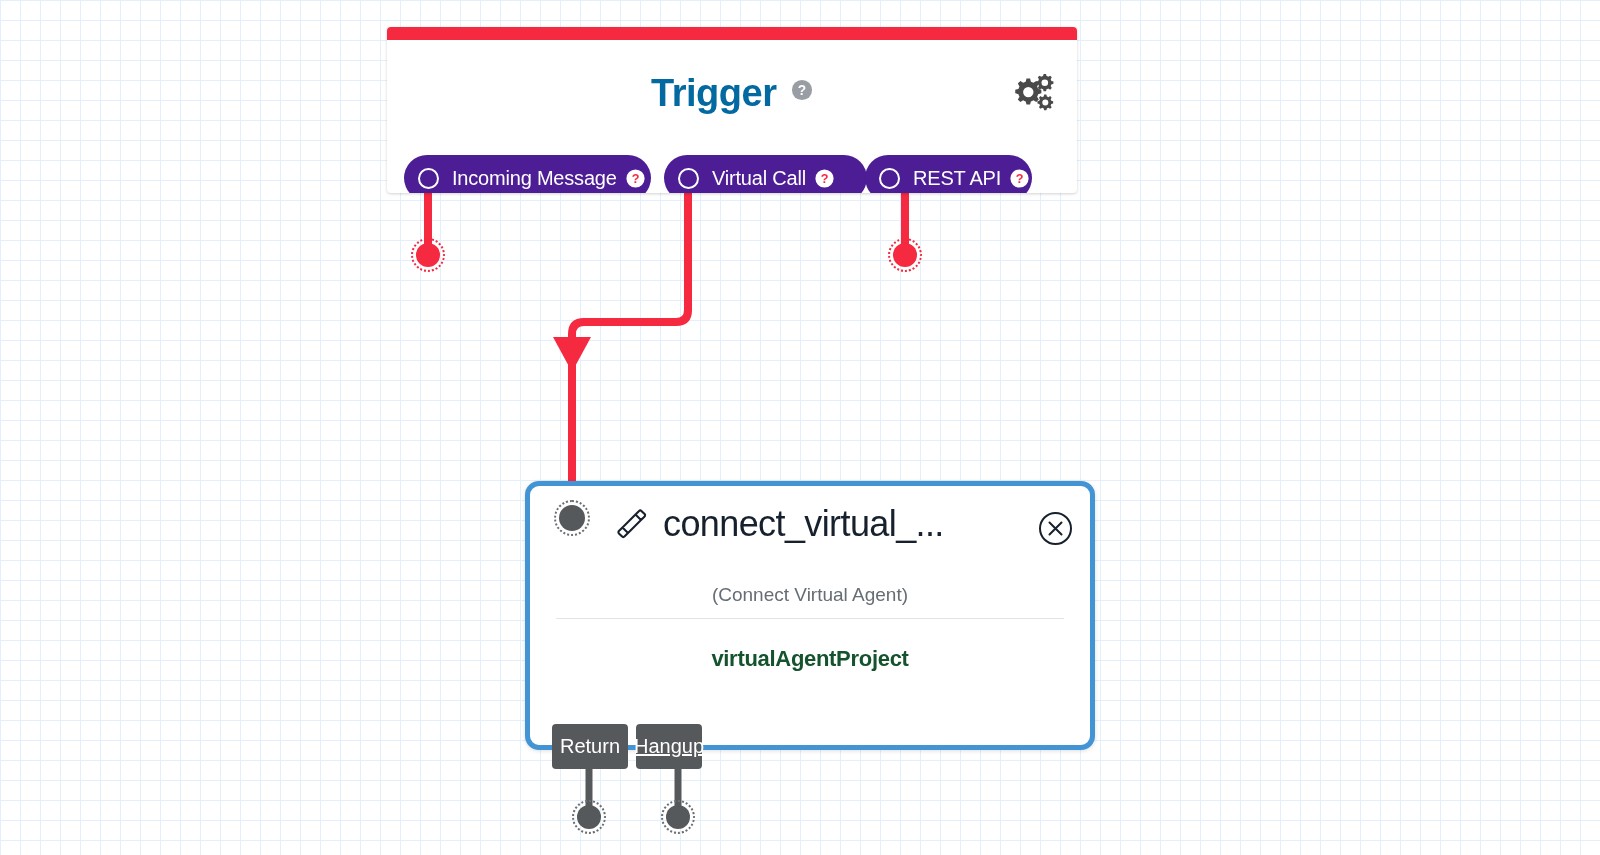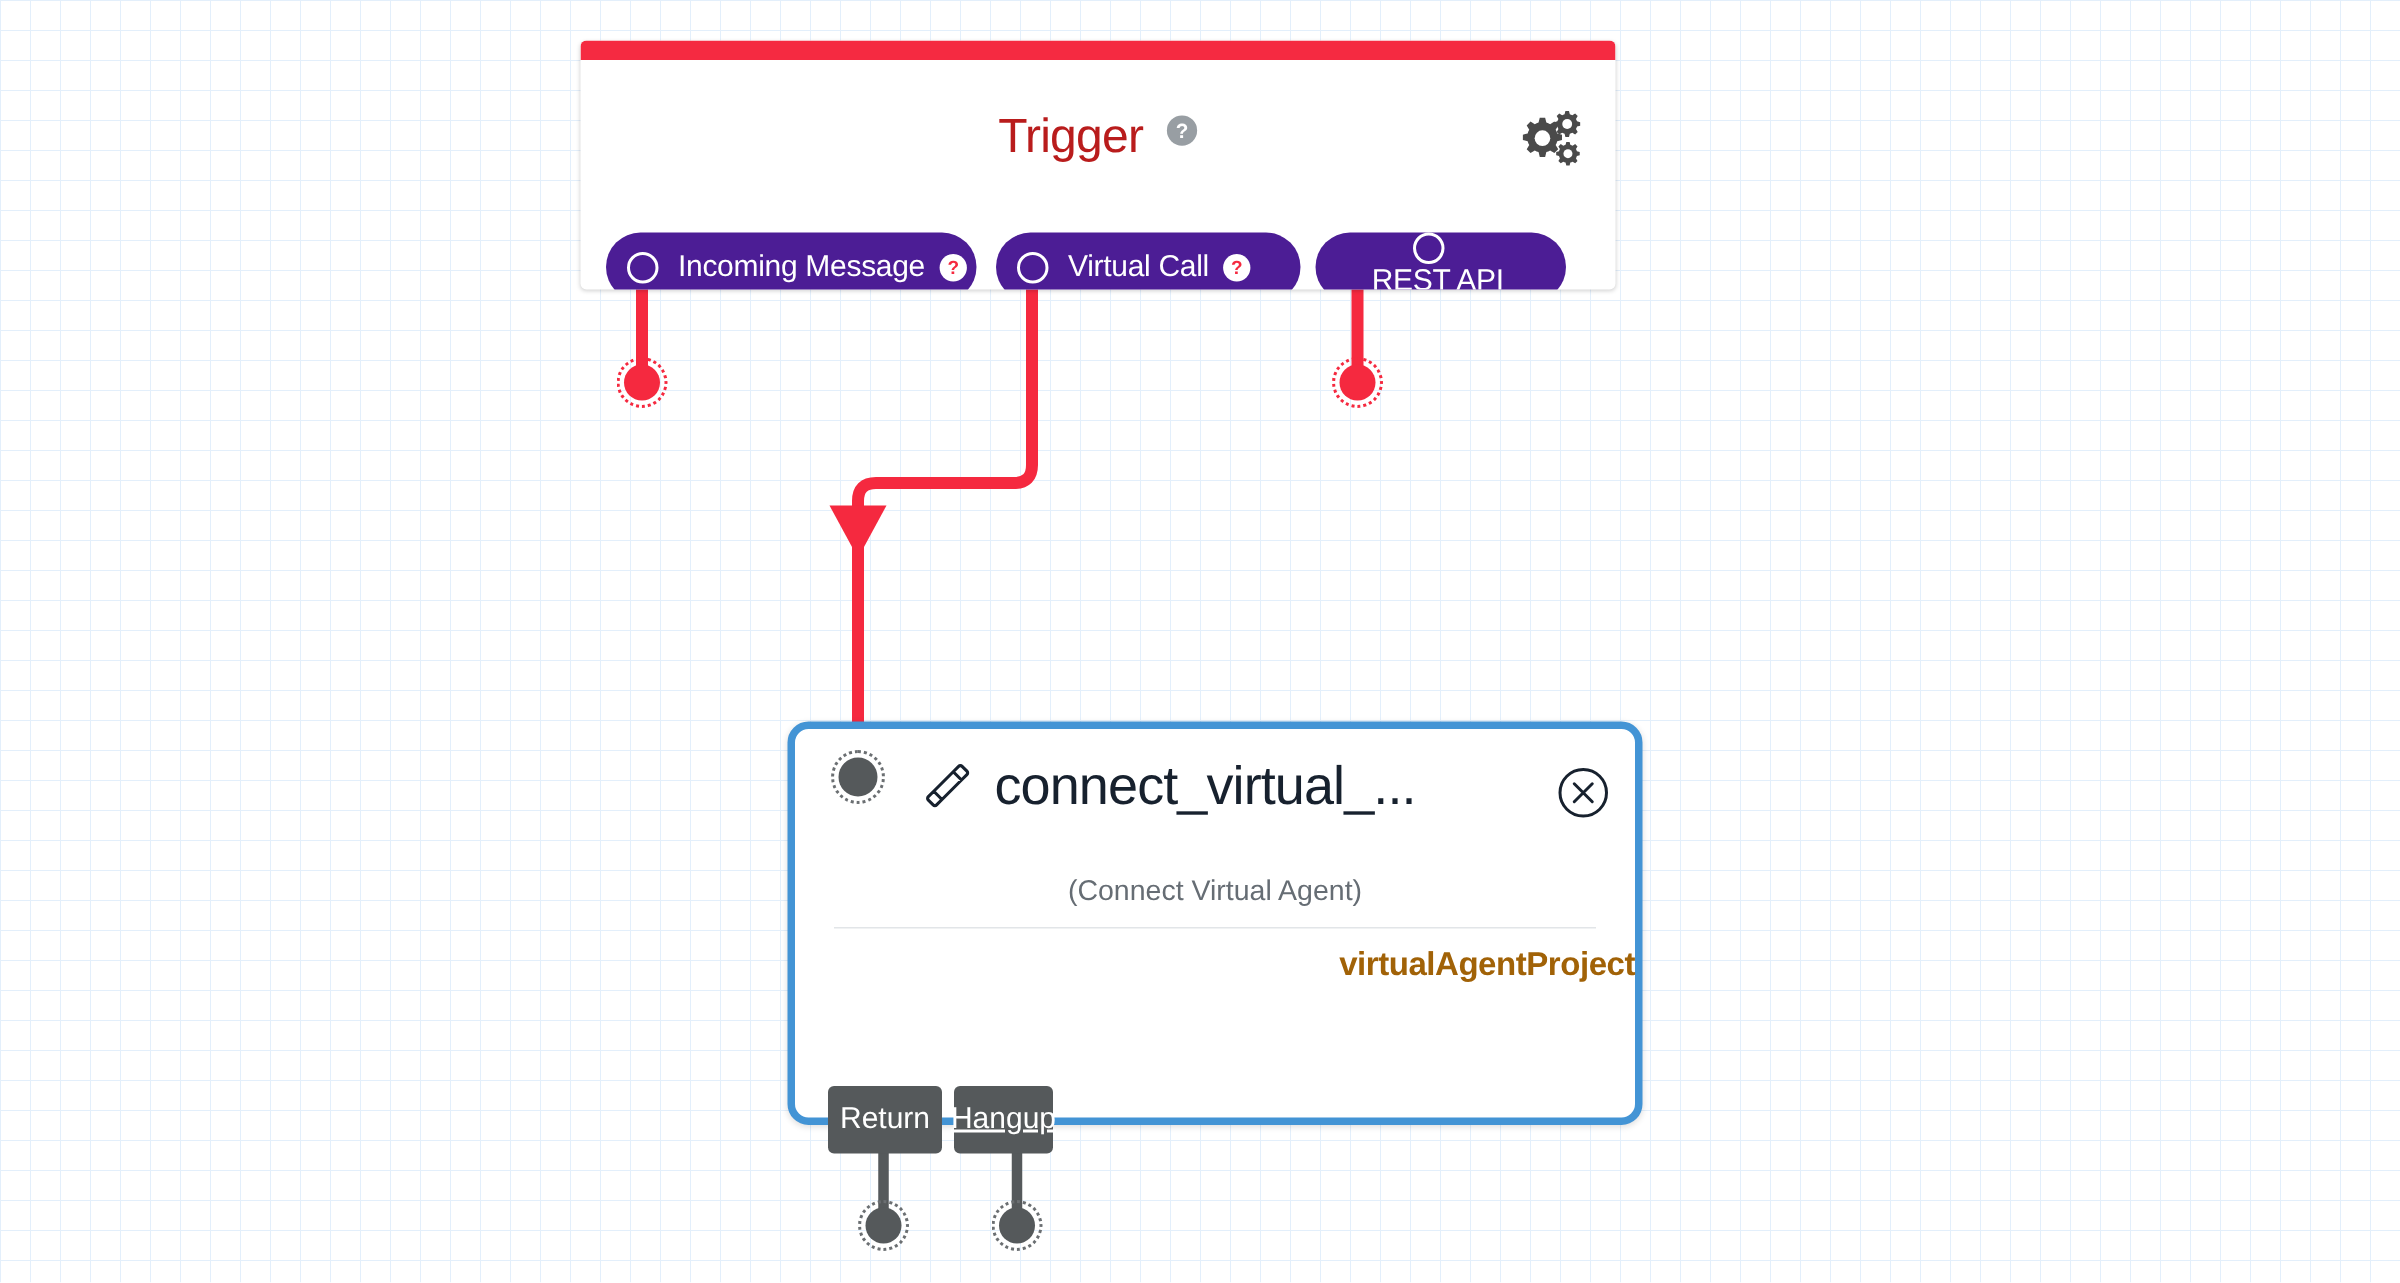--- a/index.html
+++ b/index.html
@@ -56,23 +56,23 @@
     position: absolute;
     left: 0;
     top: 47px;
     width: 690px;
     text-align: center;
     line-height: 1;
   }
   #trigger-title {
     display: inline-block;
     vertical-align: middle;
-    font-size: 32px;
-    font-weight: 400;
-    color: #b91c1c;
+    font-size: 38px;
+    font-weight: 700;
+    color: #0369a1;
     letter-spacing: -0.5px;
   }
   .help-badge {
     display: inline-block;
     vertical-align: middle;
     width: 22px;
     height: 22px;
     margin-left: 10px;
     position: relative;
     top: -3px;
@@ -121,21 +121,21 @@
   }
   .pill .pill-help {
     width: 19px;
     height: 19px;
     margin-left: 9px;
     flex: 0 0 auto;
   }
 
   #pill-incoming-message { left: 17px;  width: 247px; }
   #pill-incoming-call    { left: 277px; width: 203px; }
-  #pill-rest-api         { left: 490px; width: 167px; flex-direction: column; }
+  #pill-rest-api         { left: 478px; width: 167px; }
 
   
   #action-card {
     position: absolute;
     left: 525px;
     top: 481px;
     width: 570px;
     height: 269px;
     background: #ffffff;
     border: 5px solid #4394d5;
@@ -185,26 +185,26 @@
     position: absolute;
     left: 26px;
     top: 132px;
     width: 508px;
     height: 1px;
     background: #e2e5e8;
   }
   #card-param {
     position: absolute;
     left: 0;
-    top: 144px;
+    top: 160px;
     width: 100%;
-    text-align: right;
+    text-align: center;
     font-size: 22px;
     font-weight: bold;
-    color: #a16207;
+    color: #14532d;
     letter-spacing: -0.3px;
   }
 
   
   .out-tab {
     position: absolute;
     height: 45px;
     background: #55595b;
     border-radius: 4px;
     color: #ffffff;

